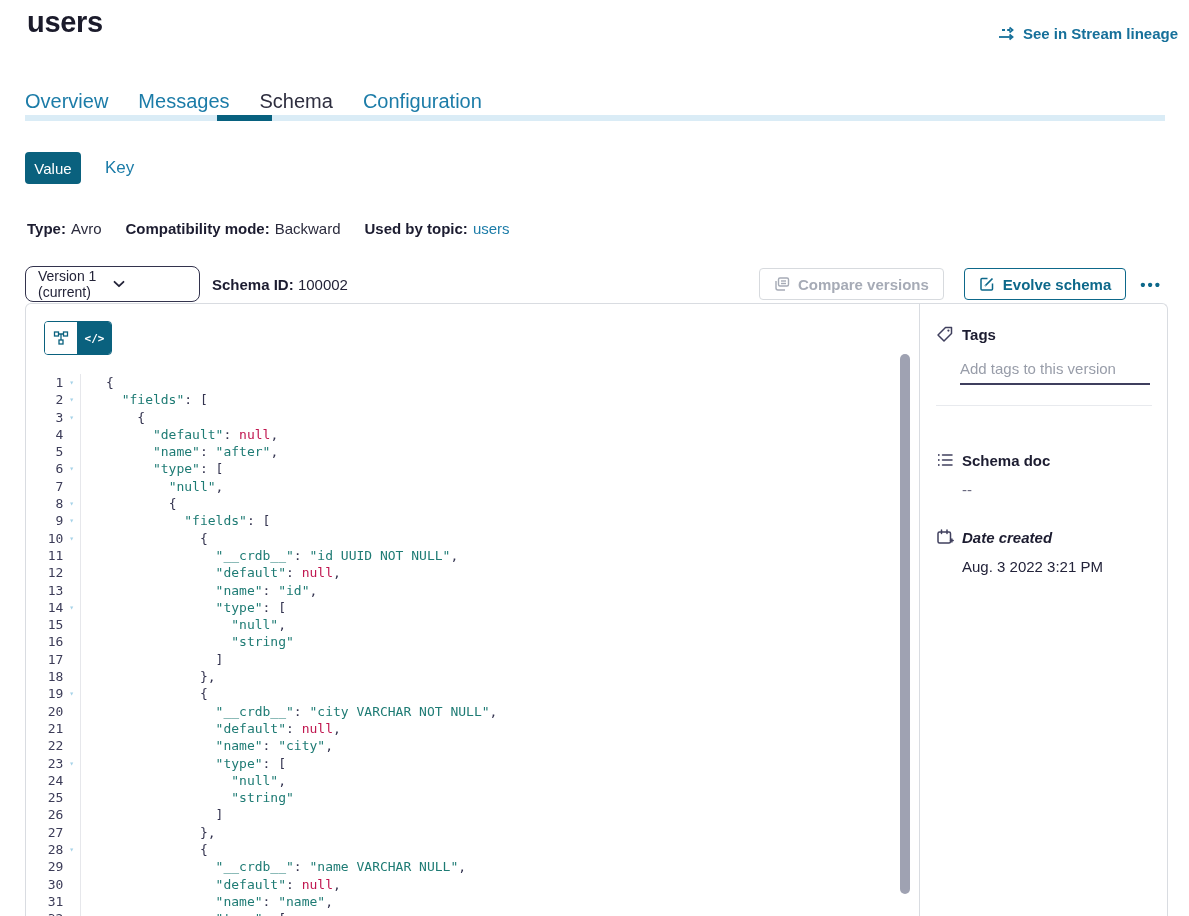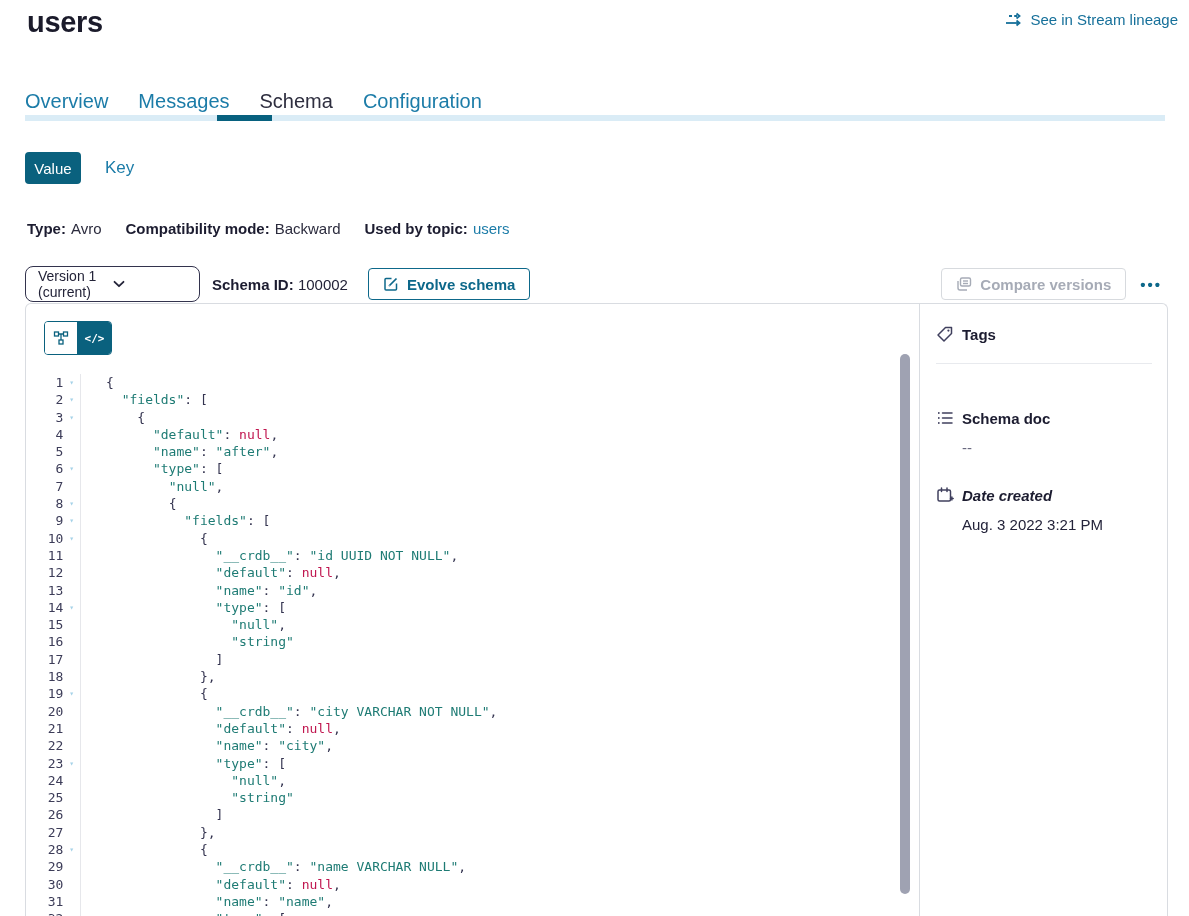--- a/index.html
+++ b/index.html
@@ -2,22 +2,22 @@
 <html><head>
 <meta charset="utf-8">
 <style>
   * { margin:0; padding:0; box-sizing:border-box; }
   html,body { width:1189px; height:916px; background:#ffffff; overflow:hidden;
     font-family:"Liberation Sans", sans-serif; color:#232338; }
   .abs { position:absolute; }
 
   
   .page-title { left:27px; top:6px; font-size:29px; font-weight:700; color:#1b1b2b; letter-spacing:-0.3px; }
-  .lineage-link { right:11px; top:11px; display:flex; align-items:center; gap:7px;
-    color:#16709a; font-size:15px; font-weight:400; cursor:pointer; }
+  .lineage-link { right:11px; top:25px; display:flex; align-items:center; gap:7px;
+    color:#16709a; font-size:15px; font-weight:700; cursor:pointer; }
 
   
   .tabs { left:25px; top:90px; display:flex; gap:30px; font-size:20px; }
   .tab { color:#1c7ca8; cursor:pointer; }
   .tab.active { color:#2e2e3f; }
   .tabbar { left:25px; top:115px; width:1140px; height:6px; background:#daecf6; }
   .tabbar-active { position:absolute; left:192px; top:0; width:55px; height:6px; background:#07617f; }
 
   
   .valuekey { left:25px; top:152px; display:flex; align-items:center; }
@@ -134,39 +134,39 @@
     <span style="display:flex;">
       <svg width="12" height="8" viewBox="0 0 12 8" fill="none" stroke="#232338" stroke-width="1.8" stroke-linecap="round" stroke-linejoin="round">
           <path d="M1.5 1.8 L6 6.2 L10.5 1.8"></path>
         </svg>
     </span>
   </div>
   <div class="schema-id">
     <b>Schema ID:</b>
     <span>100002</span>
   </div>
-  <button class="btn btn-evolve">
-    <span style="display:flex;">
-      <svg width="16" height="16" viewBox="0 0 16 16" fill="none" stroke="#0d688a" stroke-width="1.5">
-        <path d="M8.5 2.5 H3 A 1 1 0 0 0 2 3.5 V13 A 1 1 0 0 0 3 14 H12.5 A 1 1 0 0 0 13.5 13 V7.5" fill="none"></path>
-        <path d="M6.5 9.5 L13.5 2.5 M6.2 9.8 L6 10 L5.8 10.2" stroke-width="1.7"></path>
-      </svg>
-    </span>
-    <span>Evolve schema</span>
-  </button>
   <button class="btn btn-compare" disabled="">
     <span style="display:flex;">
       <svg width="16" height="16" viewBox="0 0 16 16" fill="none" stroke="#a6abb6" stroke-width="1.4">
         <rect x="4.5" y="2" width="10" height="8" rx="1.5"></rect>
         <path d="M2 5 L2 12 A 2 2 0 0 0 4 14 L11 14" fill="none"></path>
         <line x1="7" y1="5" x2="12" y2="5"></line>
           <line x1="7" y1="7.5" x2="12" y2="7.5"></line>
       </svg>
     </span>
     <span>Compare versions</span>
+  </button>
+  <button class="btn btn-evolve">
+    <span style="display:flex;">
+      <svg width="16" height="16" viewBox="0 0 16 16" fill="none" stroke="#0d688a" stroke-width="1.5">
+        <path d="M8.5 2.5 H3 A 1 1 0 0 0 2 3.5 V13 A 1 1 0 0 0 3 14 H12.5 A 1 1 0 0 0 13.5 13 V7.5" fill="none"></path>
+        <path d="M6.5 9.5 L13.5 2.5 M6.2 9.8 L6 10 L5.8 10.2" stroke-width="1.7"></path>
+      </svg>
+    </span>
+    <span>Evolve schema</span>
   </button>
   <button class="more-btn">•••</button>
 </div>
 
 <div class="abs card">
   <div class="panel-left">
     <div class="view-toggle">
       <div class="seg seg-tree">
         <span style="display:flex;">
           <svg width="16" height="16" viewBox="0 0 16 16" fill="none" stroke="#0a617e" stroke-width="1.3">
@@ -353,20 +353,21 @@
   <aside class="sidebar">
     <div class="sb-head">
       <span class="sb-icon">
         <svg width="18" height="18" viewBox="0 0 18 18" fill="none" stroke="#40405e" stroke-width="1.5" stroke-linejoin="round">
           <path d="M2 10 L9.5 2.5 H15.5 V8.5 L8 16 Z"></path>
           <circle cx="12.4" cy="5.6" r="1.1" fill="#40405e" stroke="none"></circle>
         </svg>
       </span>
       <span>Tags</span>
     </div>
+    <input class="tags-input" value="" placeholder="Add tags to this version" style="">
     <hr class="sb-divider">
 
     <div class="sb-head mt45">
       <span class="sb-icon">
         <svg width="18" height="18" viewBox="0 0 18 18" fill="none" stroke="#40405e" stroke-width="1.5" stroke-linecap="round">
           <line x1="6.5" y1="4" x2="16" y2="4"></line>
             <line x1="6.5" y1="9" x2="16" y2="9"></line>
             <line x1="6.5" y1="14" x2="16" y2="14"></line>
           <circle cx="2.8" cy="4" r="0.9" fill="#40405e" stroke="none"></circle>
           <circle cx="2.8" cy="9" r="0.9" fill="#40405e" stroke="none"></circle>

